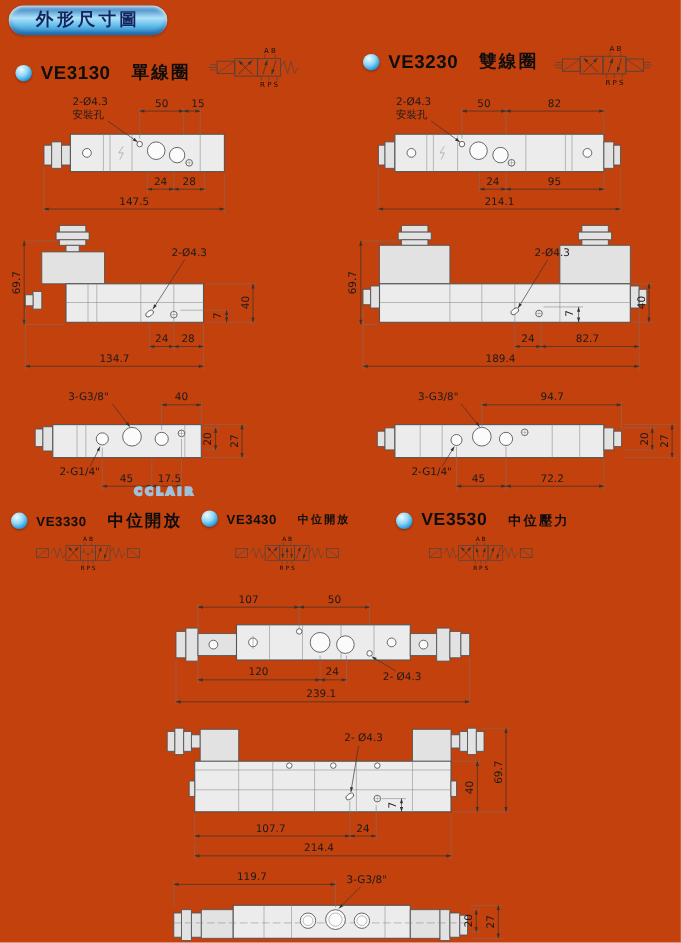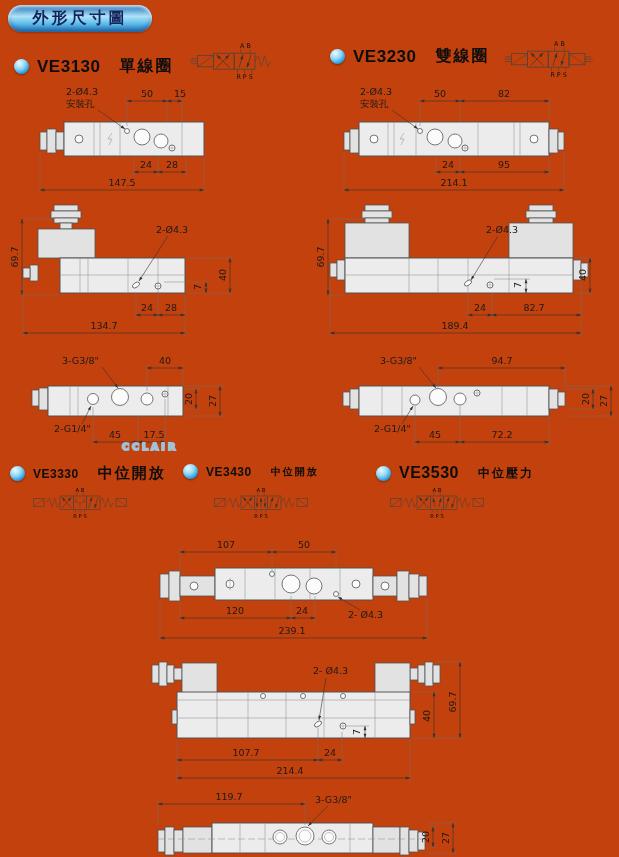--- a/index.html
+++ b/index.html
@@ -374,21 +374,21 @@
   <div class="title-row" style="left:10px;top:464px">
     <span class="bullet"></span>
     <span class="model" style="font-size:12px">VE3330</span>
     <span class="subtitle" style="font-size:15px">中位開放</span>
   </div>
   <div class="title-row" style="left:183px;top:464px">
     <span class="bullet"></span>
     <span class="model" style="font-size:12px">VE3430</span>
     <span class="subtitle" style="font-size:10px">中位開放</span>
   </div>
-  <div class="title-row" style="left:376px;top:464px">
+  <div class="title-row" style="left:360px;top:464px">
     <span class="bullet"></span>
     <span class="model" style="font-size:16px">VE3530</span>
     <span class="subtitle" style="font-size:12px">中位壓力</span>
   </div>
 
   <svg class="dwg" style="left:30px;top:488px" width="100" viewBox="0 0 150 50">
     <rect x="45" y="12" width="20" height="20" class="sym"></rect>
     <rect x="65" y="12" width="20" height="20" class="sym"></rect>
     <rect x="85" y="12" width="20" height="20" class="sym"></rect>
     <line x1="48" y1="30" x2="62" y2="14" class="syma"></line>

